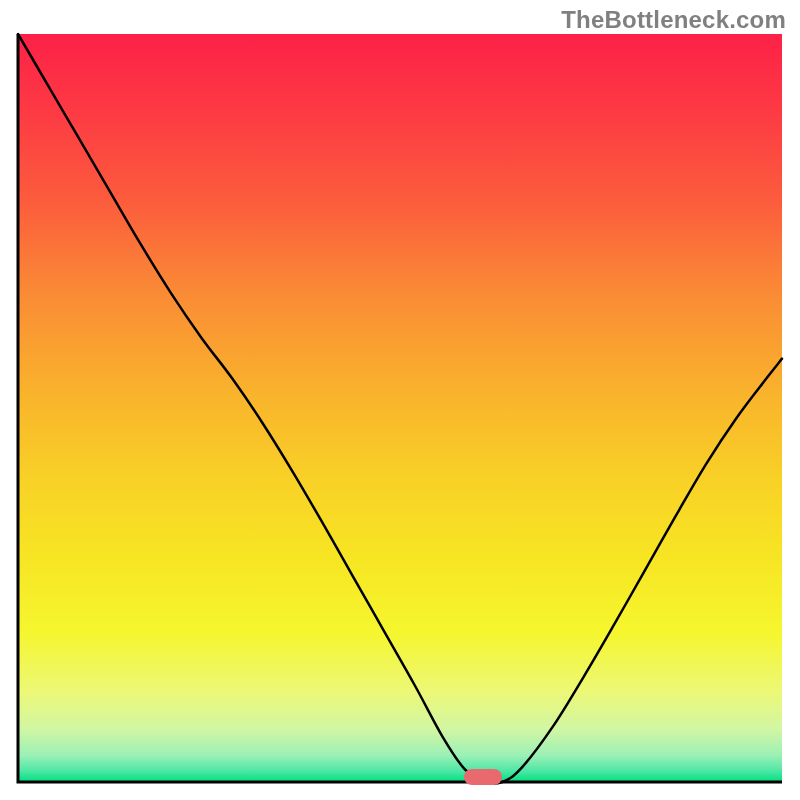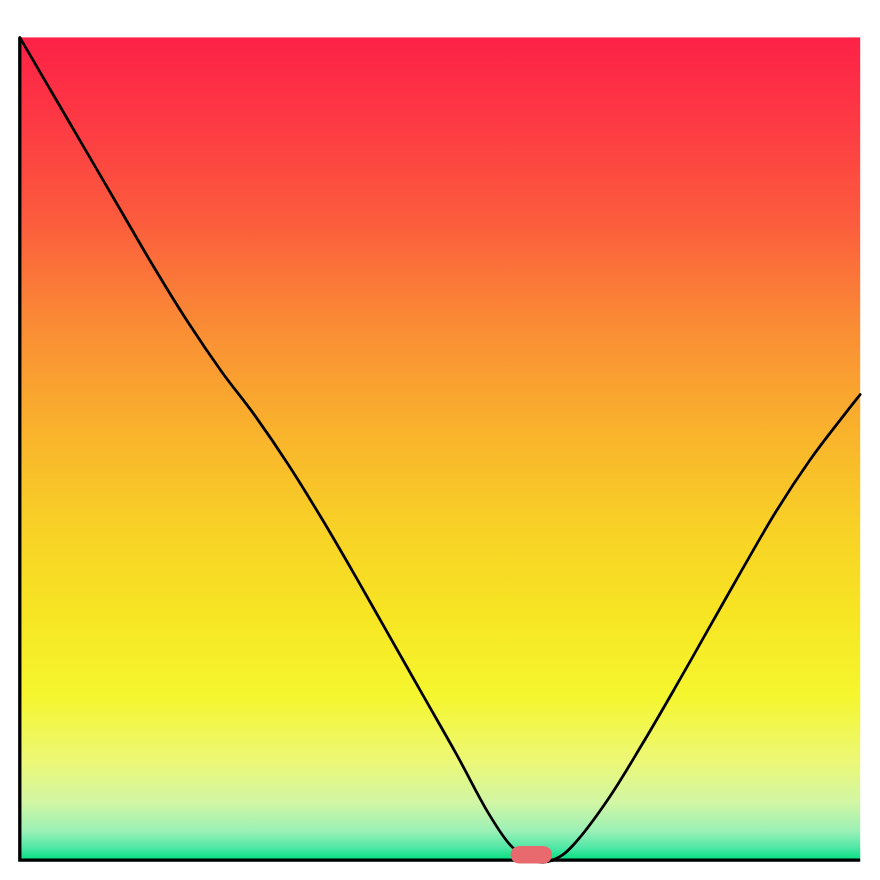--- a/index.html
+++ b/index.html
@@ -36,20 +36,21 @@
     background: #e86a6f;
     border-radius: 8px;
     z-index: 5;
   }
 </style>
 </head>
 <body>
 
 <div class="frame">
 
+  <div class="watermark">TheBottleneck.com</div>
 
   <svg class="chart" width="800" height="800">
     <defs>
       <linearGradient id="bg-grad" x1="0" y1="0" x2="0" y2="1">
           <stop offset="0.00%" stop-color="#fd2146"></stop>
           <stop offset="10.00%" stop-color="#fd3944"></stop>
           <stop offset="22.00%" stop-color="#fc5b3d"></stop>
           <stop offset="35.00%" stop-color="#fa8c35"></stop>
           <stop offset="48.00%" stop-color="#f9b32c"></stop>
           <stop offset="60.00%" stop-color="#f8d226"></stop>

